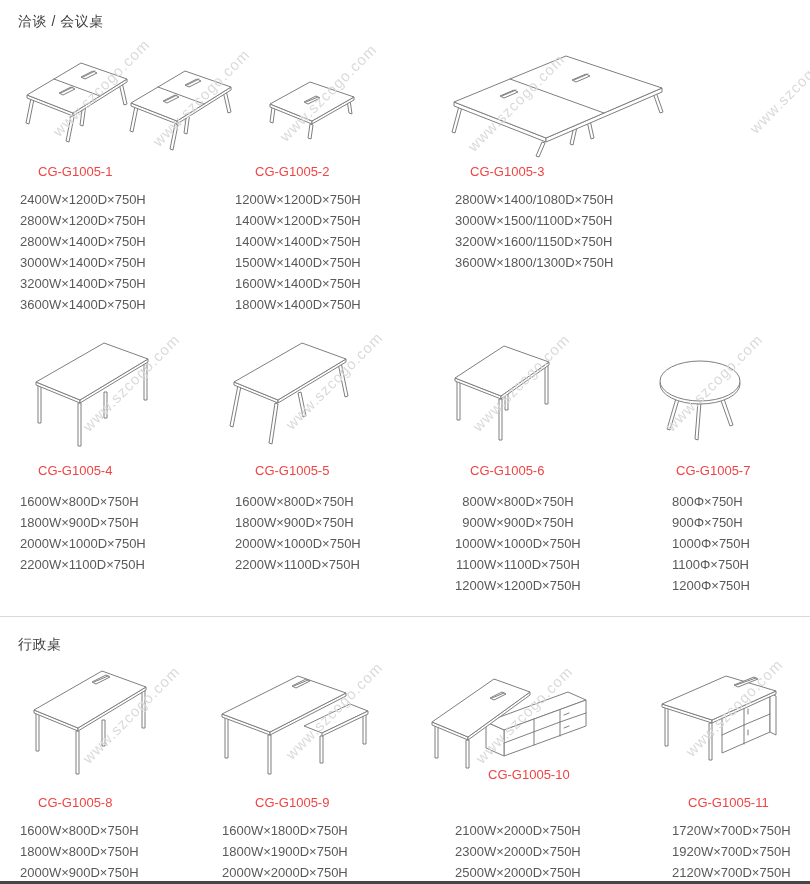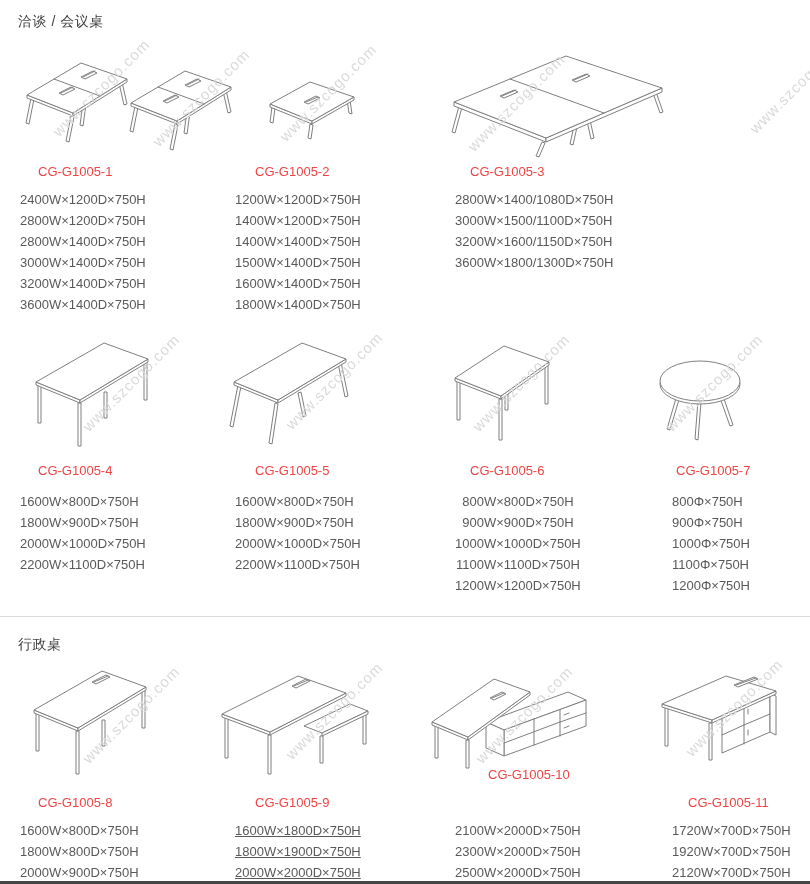--- a/index.html
+++ b/index.html
@@ -269,21 +269,21 @@
   <div class="code" style="left:38px;top:795px;">CG-G1005-8</div>
   <div class="code" style="left:255px;top:795px;">CG-G1005-9</div>
   <div class="code" style="left:472px;top:767px;margin-left:16px;">CG-G1005-10</div>
   <div class="code" style="left:688px;top:795px;">CG-G1005-11</div>
 
   <div class="dims" style="left:20px;top:820px;">
     <div>1600W×800D×750H</div>
     <div>1800W×800D×750H</div>
     <div>2000W×900D×750H</div>
   </div>
-  <div class="dims" style="left:235px;top:820px;text-decoration:underline;">
+  <div class="dims" style="left:222px;top:820px;">
     <div>1600W×1800D×750H</div>
     <div>1800W×1900D×750H</div>
     <div>2000W×2000D×750H</div>
   </div>
   <div class="dims" style="left:455px;top:820px;">
     <div>2100W×2000D×750H</div>
     <div>2300W×2000D×750H</div>
     <div>2500W×2000D×750H</div>
   </div>
   <div class="dims" style="left:672px;top:820px;">

